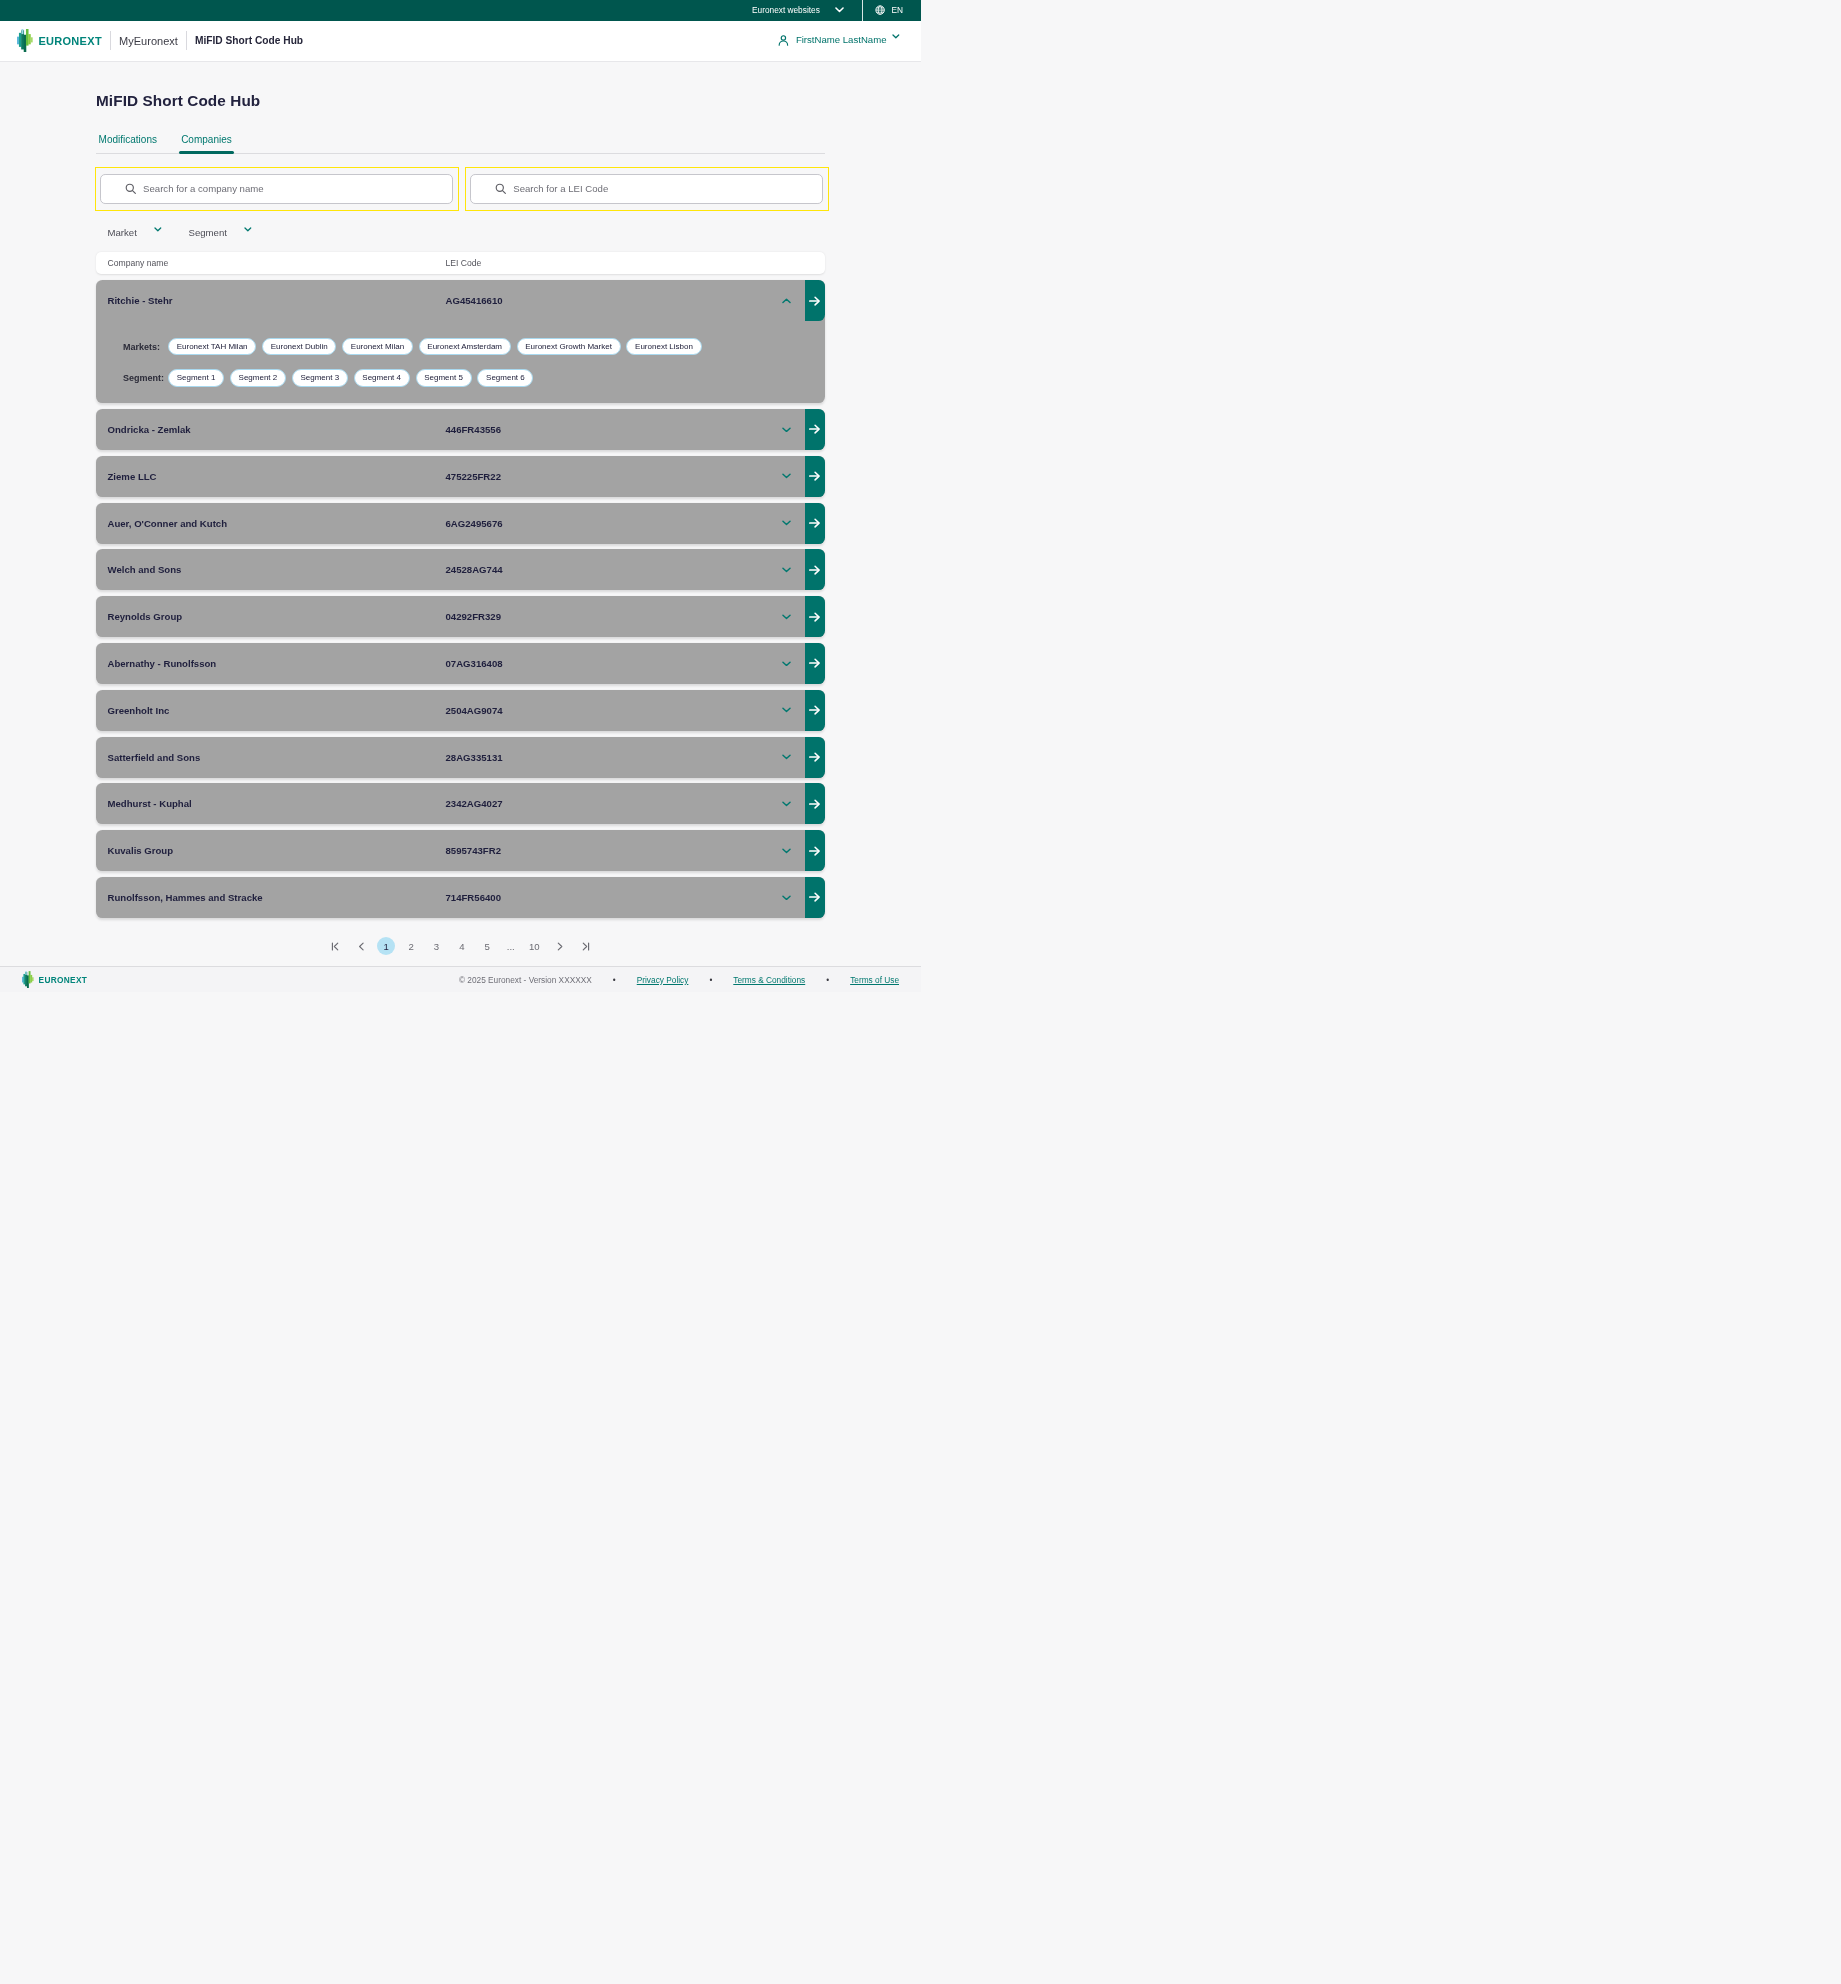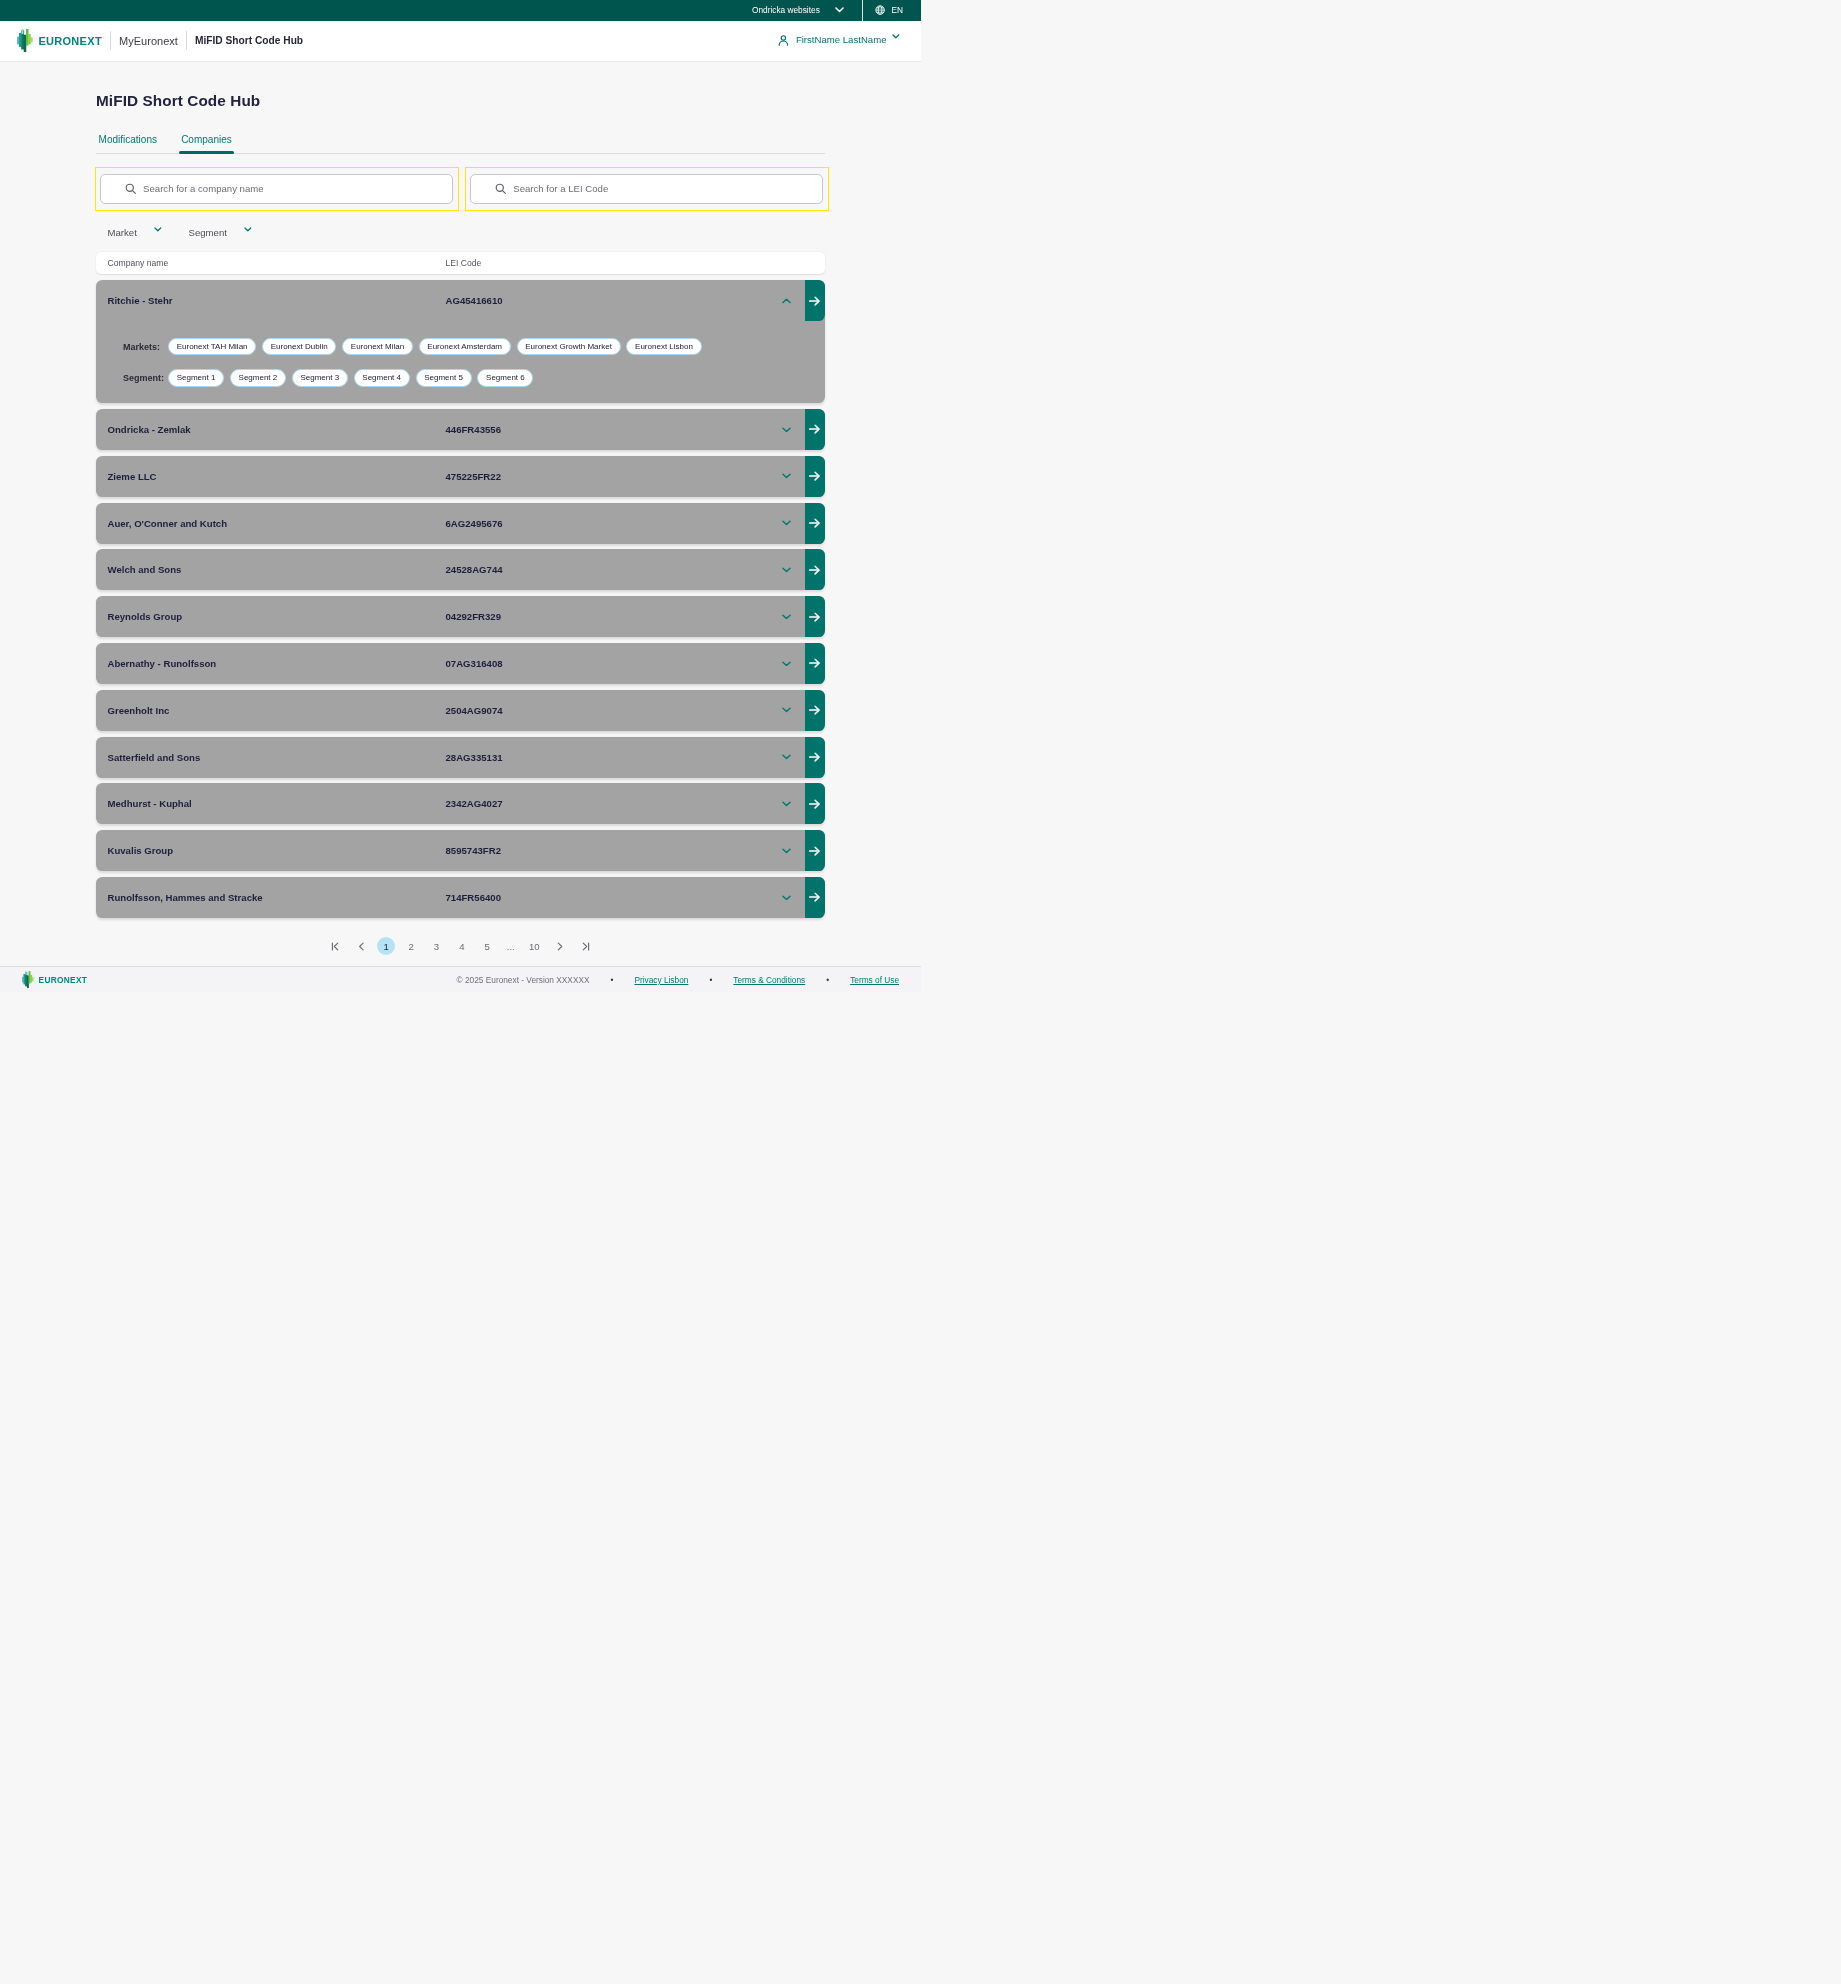--- a/index.html
+++ b/index.html
@@ -62,21 +62,21 @@
   .footer-right { margin-left:auto; display:flex; align-items:flex-start; gap:21px; font-size:8.3px; color:#6f6f77; }
   .footer-right .dot { color:#3a3a42; font-size:8.3px; }
   .footer-link { color:#00786f; text-decoration:underline; cursor:pointer; }
   svg { display:block; }
 </style>
 </head>
 <body>
 
 <div class="topbar">
   <div class="websites">
-    <span>Ondricka websites</span>
+    <span>Euronext websites</span>
     <span>
       <svg width="9" height="5.8" viewBox="0 0 14 9">
           <polyline points="1.5,1.5 7,7 12.5,1.5" fill="none" stroke="#fff" stroke-width="2.4" stroke-linecap="round" stroke-linejoin="round"></polyline>
         </svg>
     </span>
   </div>
   <div class="divider-v"></div>
   <div class="lang">
     <span>
       <svg width="10.2" height="10.2" viewBox="0 0 16 16">
@@ -471,20 +471,20 @@
       <rect x="14" y="0" width="4" height="26" fill="#66bf3f"></rect>
       <rect x="17.5" y="8" width="4" height="16" fill="#8ccf45"></rect>
       <rect x="21" y="13" width="3.5" height="8" fill="#a6d96a"></rect>
       <rect x="7" y="0" width="3" height="8" fill="#9fd9e8"></rect>
     </svg>
     <span class="logo-text">EURONEXT</span>
   </div>
   <div class="footer-right">
     <span>© 2025 Euronext - Version XXXXXX</span>
     <span class="dot">•</span>
-    <span class="footer-link">Privacy Lisbon</span>
+    <span class="footer-link">Privacy Policy</span>
     <span class="dot">•</span>
     <span class="footer-link">Terms &amp; Conditions</span>
     <span class="dot">•</span>
     <span class="footer-link">Terms of Use</span>
   </div>
 </footer>
 
 
 </body></html>

